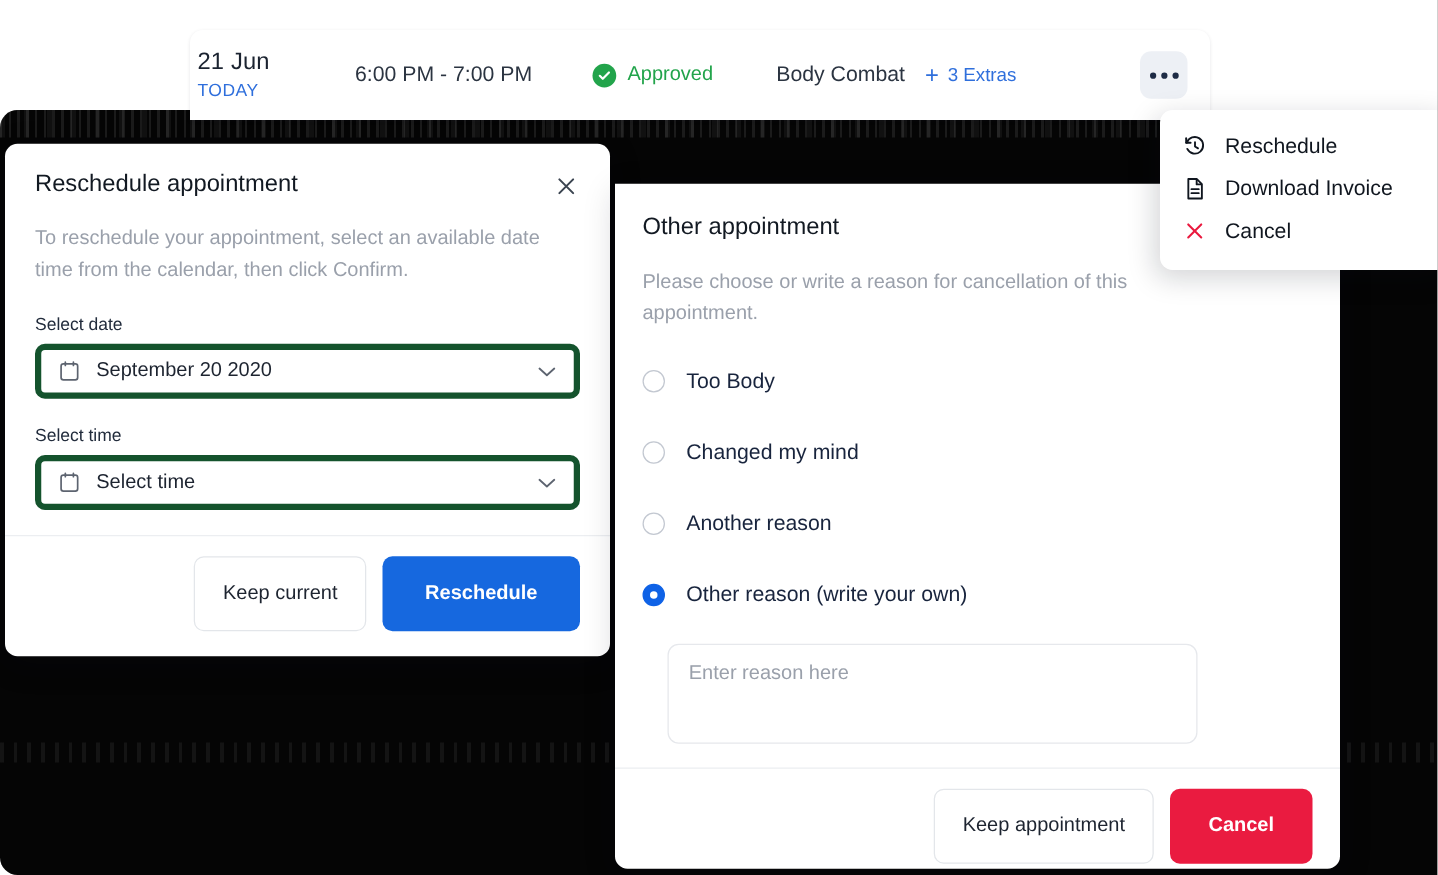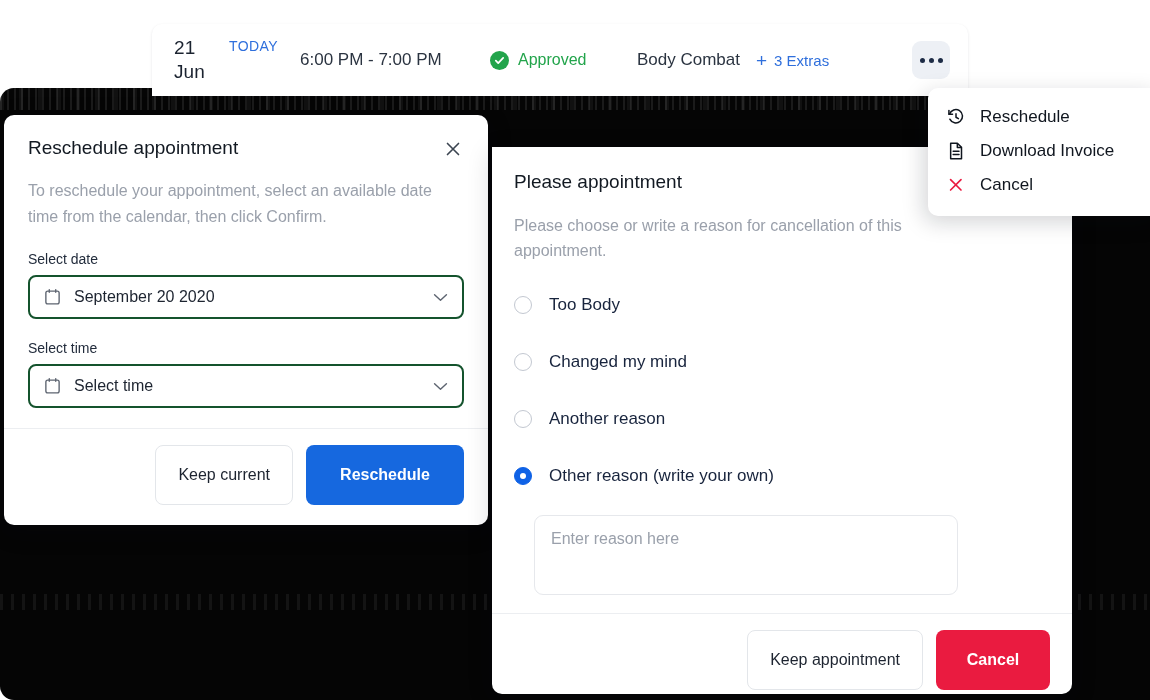--- a/index.html
+++ b/index.html
@@ -59,24 +59,24 @@
     width: 816px;
     height: 72px;
     background: #ffffff;
     border-radius: 10px 10px 0 0;
     display: flex;
     align-items: center;
     box-shadow: 0 1px 3px rgba(15,20,35,0.10);
     z-index: 6;
   }
   .date-block {
-    margin-left: 22px;
+    margin-left: 6px;
     width: 104px;
     display: flex;
-    flex-direction: row;
+    flex-direction: column;
     justify-content: center;
   }
   .date-main {
     font-size: 19px;
     color: #1b2330;
     line-height: 24px;
     letter-spacing: .1px;
   }
   .date-today {
     font-size: 14px;
@@ -205,21 +205,21 @@
     max-width: 430px;
   }
   .field-label {
     margin-top: 21px;
     font-size: 14px;
     color: #222c3c;
   }
   .select-box {
     margin-top: 8px;
     height: 44px;
-    border: 2px solid #14532d;
+    border: 5px solid #14532d;
     border-radius: 8px;
     display: flex;
     align-items: center;
     padding: 0 14px;
     cursor: pointer;
     background: #fff;
   }
   .cal-icon { width: 17px; height: 18px; flex: none; }
   .select-value {
     margin-left: 13px;
@@ -451,21 +451,21 @@
 
     <div class="rs-footer">
       <button class="btn btn-ghost">Keep current</button>
       <button class="btn btn-primary">Reschedule</button>
     </div>
   </div>
 
   <div class="card" id="cancel-dialog">
     <div class="cd-body">
 
-      <div class="cd-title">Please appointment</div>
+      <div class="cd-title">Other appointment</div>
       <div class="cd-desc">Please choose or write a reason for cancellation of this appointment.</div>
 
       <div class="radio-list">
 
         <div class="radio-row">
           <span class="radio"></span>
           <span class="radio-label">Too Body</span>
         </div>
 
         <div class="radio-row">

